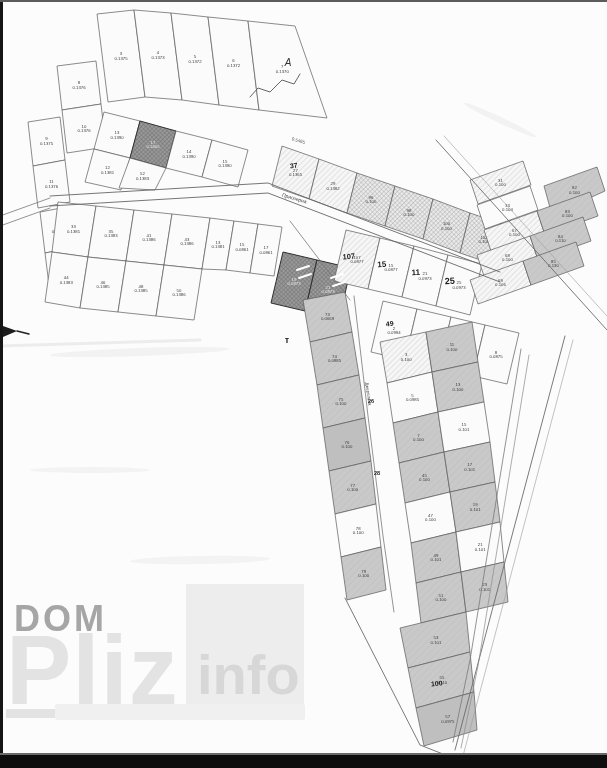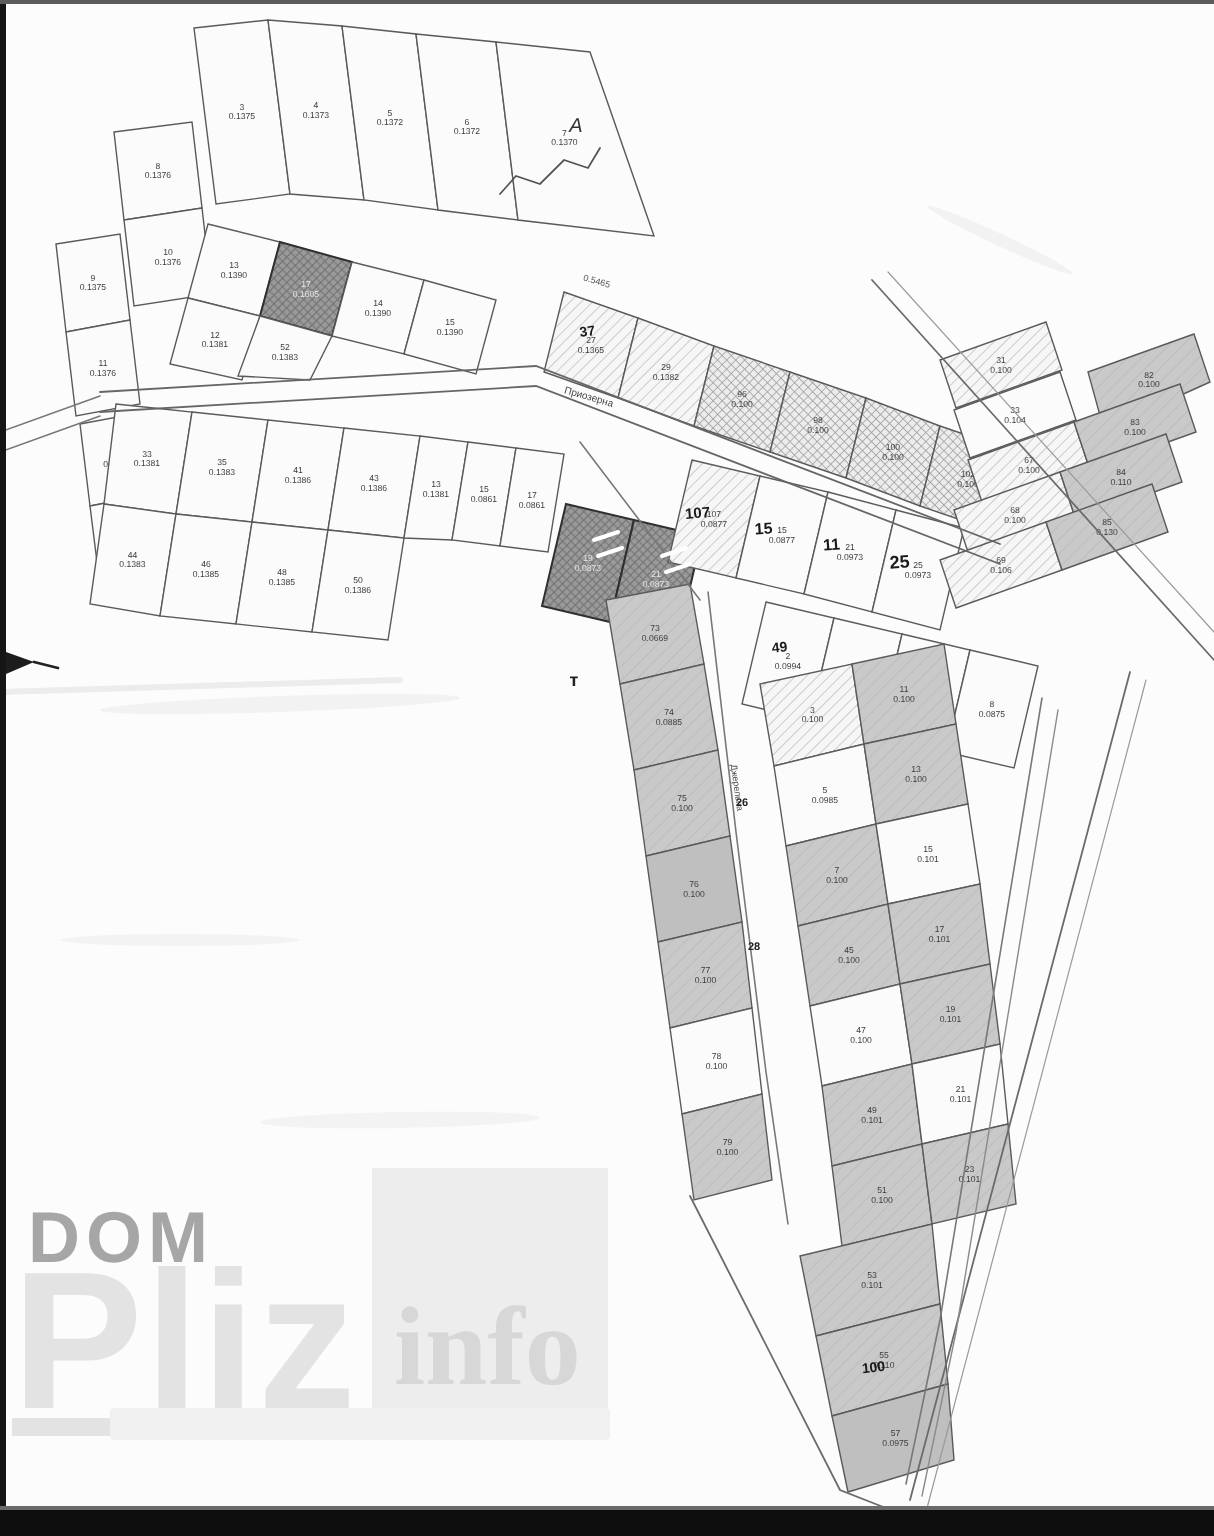--- a/index.html
+++ b/index.html
@@ -10,21 +10,21 @@
   
   .bar{position:absolute;background:#151515;}
   #bar-left{left:0;top:0;width:3px;height:768px;}
   #bar-bottom{left:0;top:753px;width:607px;height:15px;background:#0e0e0e;border-top:2px solid #6a6a6a;}
   #line-top{position:absolute;left:0;top:0;width:607px;height:2px;background:#5c5c5c;}
   
   .wm{position:absolute;pointer-events:none;font-family:"Liberation Sans",sans-serif;font-weight:bold;}
   #wm-block{left:186px;top:584px;width:118px;height:130px;background:#ededed;}
   #wm-dom{left:14px;top:598px;font-size:36px;color:#a6a6a6;letter-spacing:3px;}
   #wm-pliz{left:6px;top:624px;font-size:98px;color:#e3e3e3;line-height:0.95;letter-spacing:1px;text-decoration:underline;}
-  #wm-info{left:197px;top:642px;font-size:56px;color:#d7d7d7;font-family:Liberation Serif, serif;}
+  #wm-info{left:197px;top:642px;font-size:56px;color:#d7d7d7;}
   #wm-strip{left:55px;top:704px;width:250px;height:16px;background:#f0f0f0;border-radius:2px;}
 </style>
 </head>
 <body>
 
 <div id="paper"></div>
 
 <svg id="map-svg" width="607" height="768" viewBox="0 0 607 768">
   <defs>
     <pattern id="pHL" width="4" height="4" patternUnits="userSpaceOnUse" patternTransform="rotate(45)">

